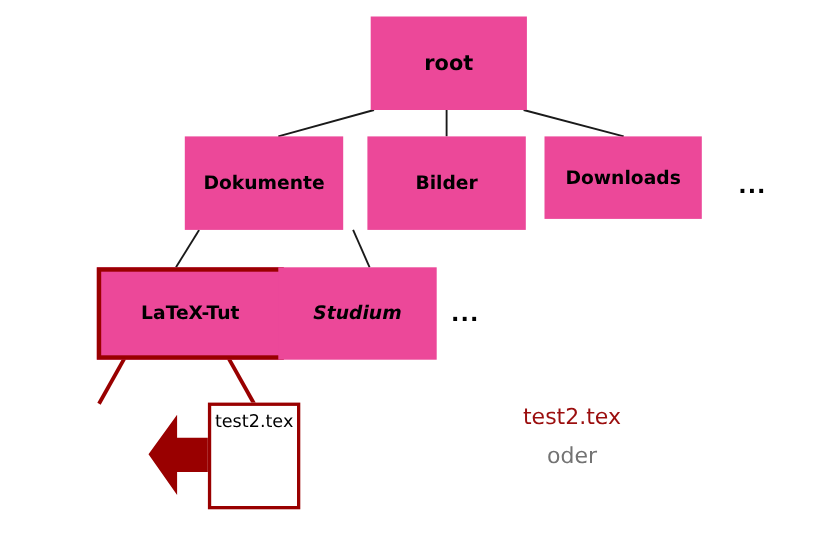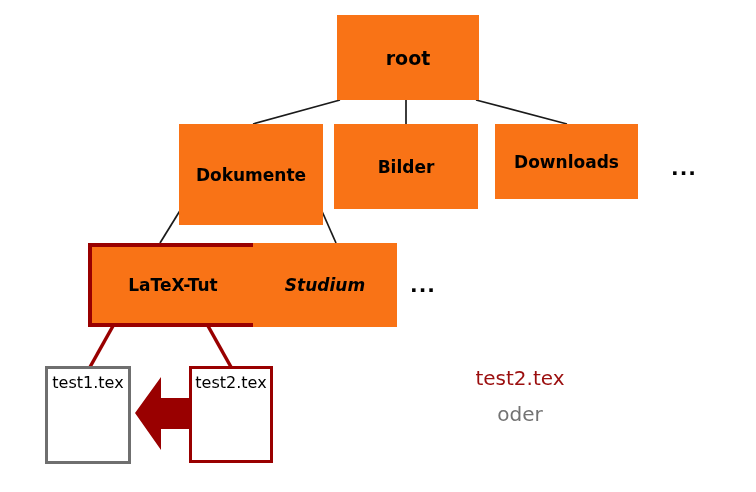--- a/index.html
+++ b/index.html
@@ -2,21 +2,21 @@
 <html><head>
 <meta charset="utf-8">
 <style>
   html,body{margin:0;padding:0;background:#ffffff;}
   .canvas{
     position:relative;width:756px;height:492px;background:#ffffff;
     font-family:"DejaVu Sans","Liberation Sans",sans-serif;overflow:hidden;
   }
   svg.overlay{position:absolute;left:0;top:0;width:756px;height:492px;pointer-events:none;}
   .node{
-    position:absolute;background:#f97316;display:flex;align-items:center;justify-content:center;
+    position:absolute;background:#ec4899;display:flex;align-items:center;justify-content:center;
     font-weight:bold;font-size:17px;color:#000;box-sizing:border-box;
   }
   .node.root{font-size:19px;}
   .node.hl{border:4px solid #990000;}
   .filebox{
     position:absolute;background:#ffffff;box-sizing:border-box;
     font-size:16px;color:#000;text-align:center;padding-top:4px;
   }
   .filebox.gray{border:3px solid #6f6f6f;}
   .filebox.red{border:3px solid #990000;}
@@ -46,30 +46,29 @@
     <line x1="321" y1="209" x2="336" y2="243" stroke="#1a1a1a" stroke-width="1.7"></line>
 
     <line x1="113" y1="326" x2="90" y2="367" stroke="#990000" stroke-width="3.5"></line>
     <line x1="208" y1="326" x2="231" y2="367" stroke="#990000" stroke-width="3.5"></line>
 
     <polygon points="135,413 161,377 161,398 189,398 189,429 161,429 161,450" fill="#990000"></polygon>
   </svg>
 
   <div class="node root" style="left:337px;top:15px;width:142px;height:85px;">root</div>
 
-  <div class="node" style="left:179px;top:124px;width:144px;height:101px;">Dokumente</div>
+  <div class="node" style="left:168px;top:124px;width:144px;height:85px;">Dokumente</div>
   <div class="node" style="left:334px;top:124px;width:144px;height:85px;">Bilder</div>
   <div class="node" style="left:495px;top:124px;width:143px;height:75px;">Downloads</div>
   <div class="dots" style="left:664px;top:156px;width:40px;">...</div>
 
   <div class="node hl" style="left:88px;top:243px;width:170px;height:84px;">LaTeX-Tut</div>
   <div class="node" style="left:253px;top:243px;width:144px;height:84px;font-style:italic;">Studium</div>
   <div class="dots" style="left:403px;top:273px;width:40px;">...</div>
 
-  <div class="filebox gray" style="left:45px;top:366px;width:86px;height:98px;">test1.tex</div>
   <div class="filebox red" style="left:189px;top:366px;width:84px;height:97px;">test2.tex</div>
 
   <div class="caption">
     <div class="red">test2.tex</div>
     <div class="black">oder</div>
   </div>
 
 </div>
 
 </body></html>

